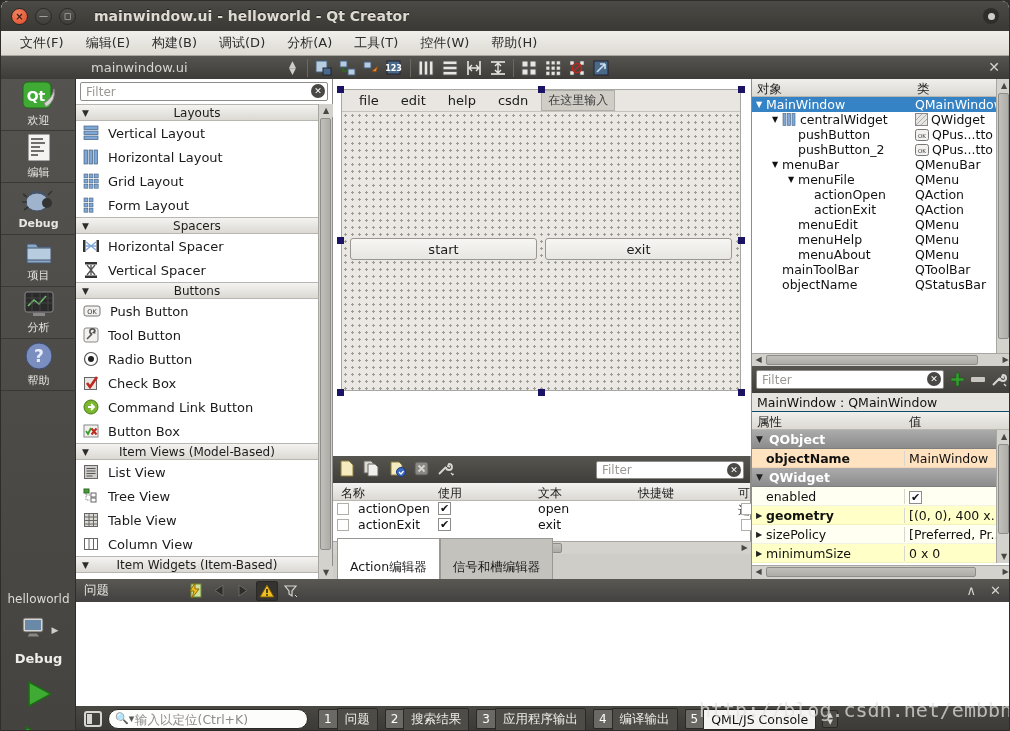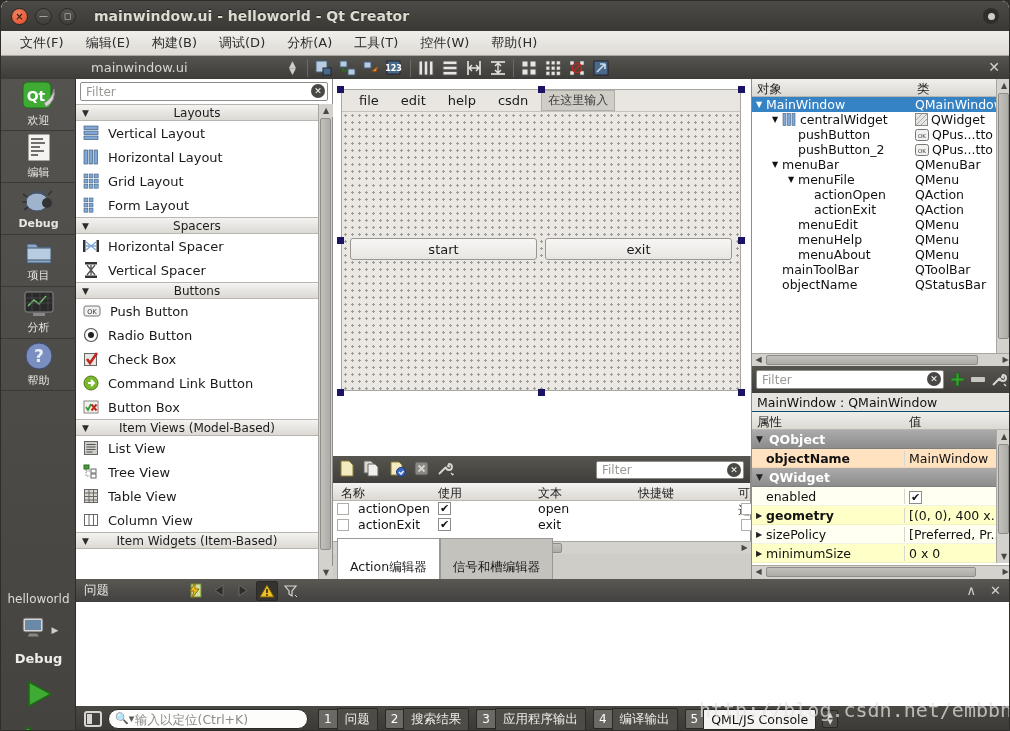--- a/index.html
+++ b/index.html
@@ -533,20 +533,29 @@
             <svg width="18" height="16" viewBox="0 0 18 16">
               <rect x="1" y="3" width="16" height="10" rx="2" fill="#f2f1ef" stroke="#777"></rect>
               <text x="9" y="11" font-size="6.5" text-anchor="middle" fill="#333">OK</text>
             </svg>
           </span>
           <span>Push Button</span>
         </div>
         <div class="wb-item">
           <span style="display: inline-flex; align-items: center;">
             <svg width="16" height="16" viewBox="0 0 16 16">
+              <rect x="1" y="1" width="14" height="14" rx="2" fill="#f2f1ef" stroke="#888"></rect>
+              <path d="M4 12 L9 7 M9 7 a2.6 2.6 0 1 1 3-3 l-1.6 1.6 2 .4" stroke="#555" stroke-width="1.6" fill="none"></path>
+            </svg>
+          </span>
+          <span>Tool Button</span>
+        </div>
+        <div class="wb-item">
+          <span style="display: inline-flex; align-items: center;">
+            <svg width="16" height="16" viewBox="0 0 16 16">
               <circle cx="8" cy="8" r="6.5" fill="#fff" stroke="#555" stroke-width="1.2"></circle>
               <circle cx="8" cy="8" r="3" fill="#222"></circle>
             </svg>
           </span>
           <span>Radio Button</span>
         </div>
         <div class="wb-item">
           <span style="display: inline-flex; align-items: center;">
             <svg width="16" height="16" viewBox="0 0 16 16">
               <rect x="1.5" y="2.5" width="12" height="12" fill="#e8e6e2" stroke="#666"></rect>

